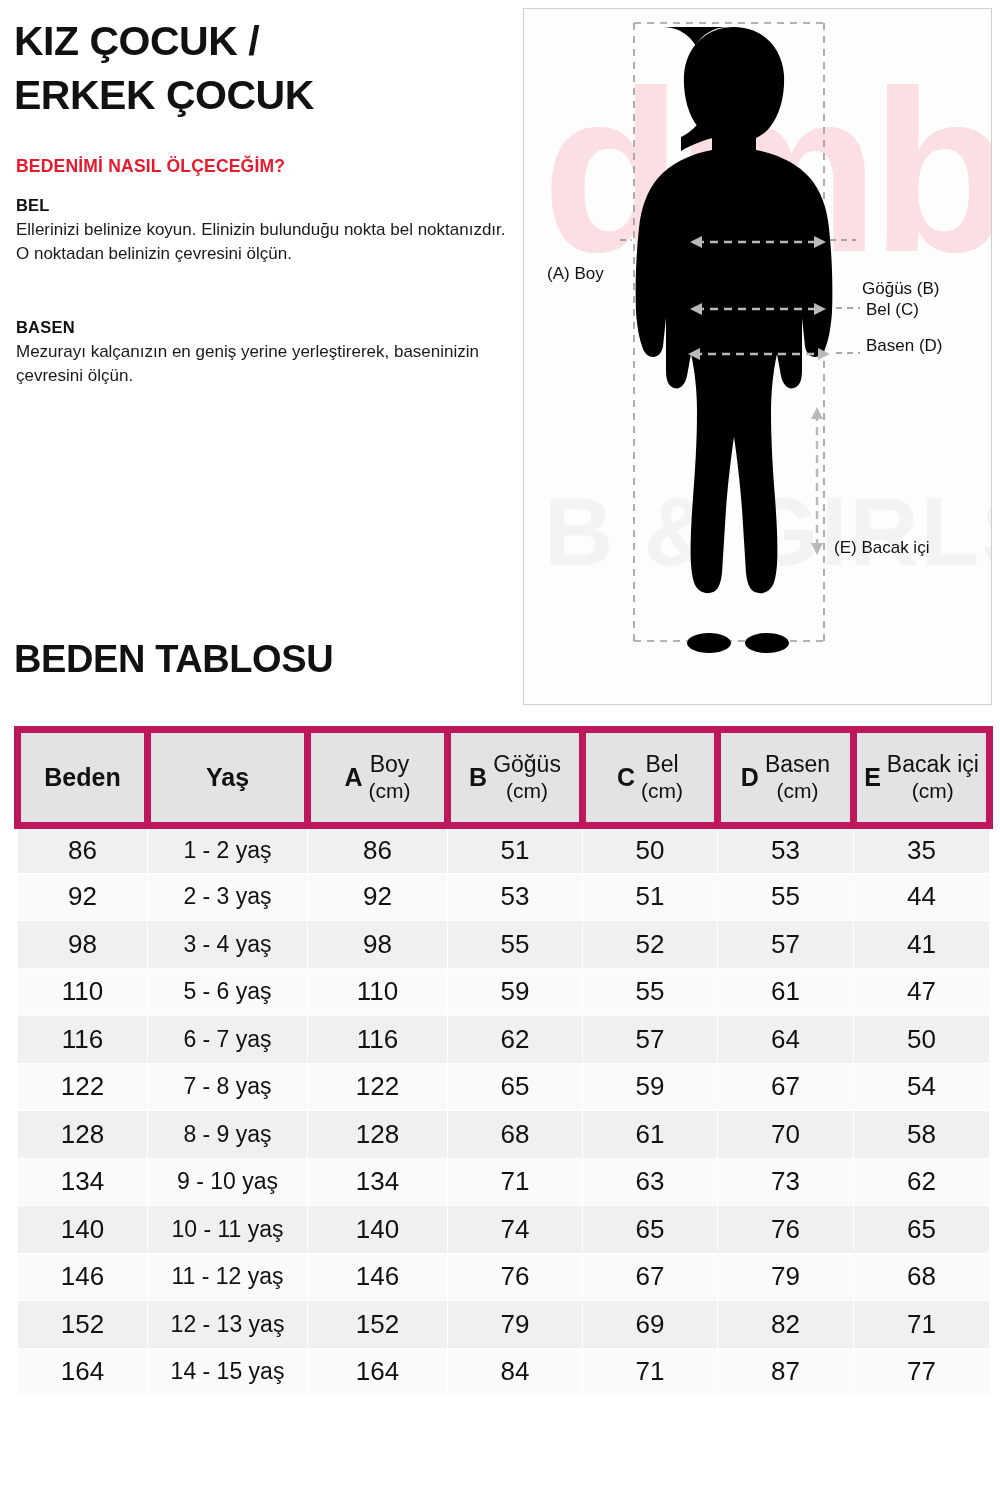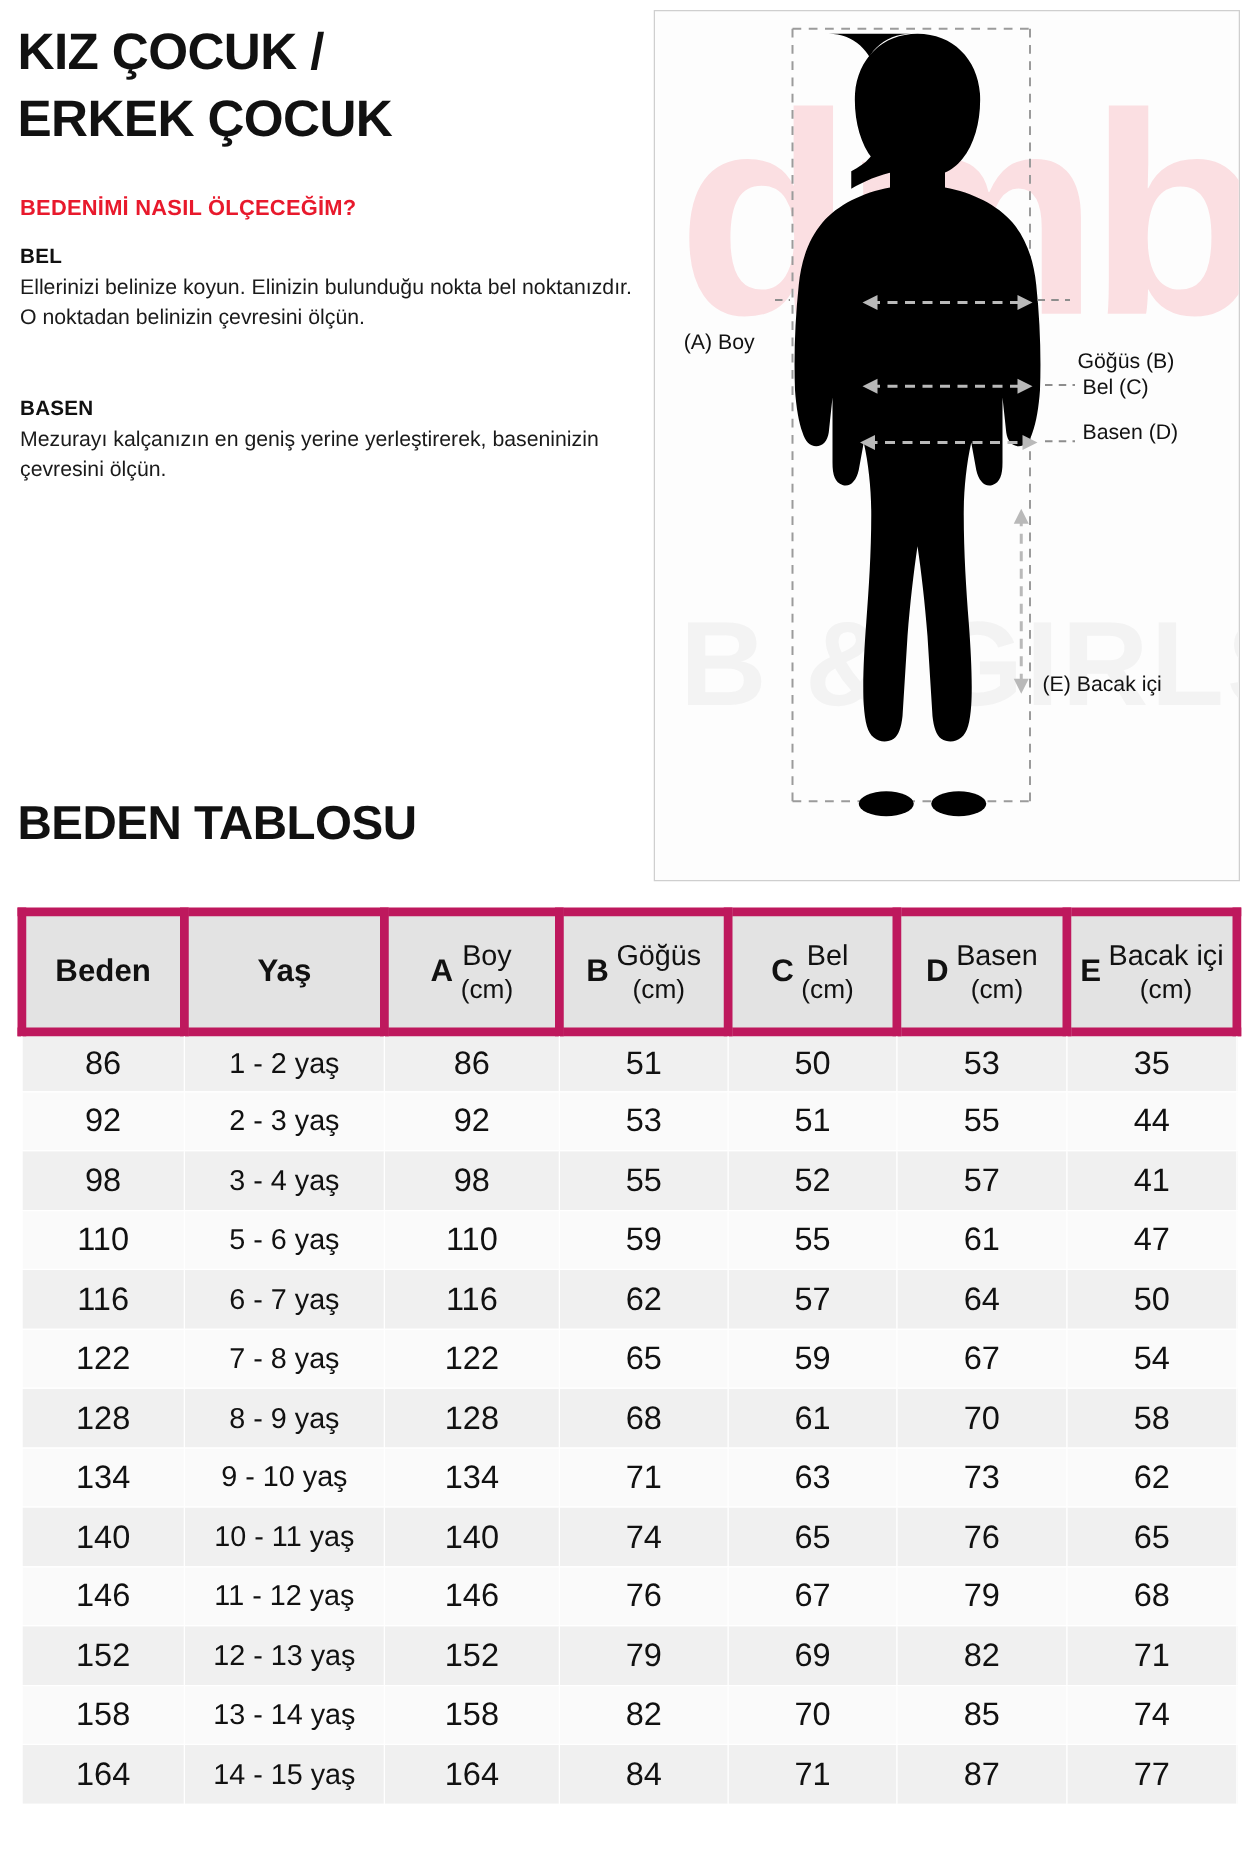--- a/index.html
+++ b/index.html
@@ -434,29 +434,20 @@
         <tr>
           <td>152</td>
           <td class="age">12 - 13 yaş</td>
           <td>152</td>
           <td>79</td>
           <td>69</td>
           <td>82</td>
           <td>71</td>
         </tr>
         <tr>
-          <td>158</td>
-          <td class="age">13 - 14 yaş</td>
-          <td>158</td>
-          <td>82</td>
-          <td>70</td>
-          <td>85</td>
-          <td>74</td>
-        </tr>
-        <tr>
           <td>164</td>
           <td class="age">14 - 15 yaş</td>
           <td>164</td>
           <td>84</td>
           <td>71</td>
           <td>87</td>
           <td>77</td>
         </tr>
       </tbody>
   </table>

